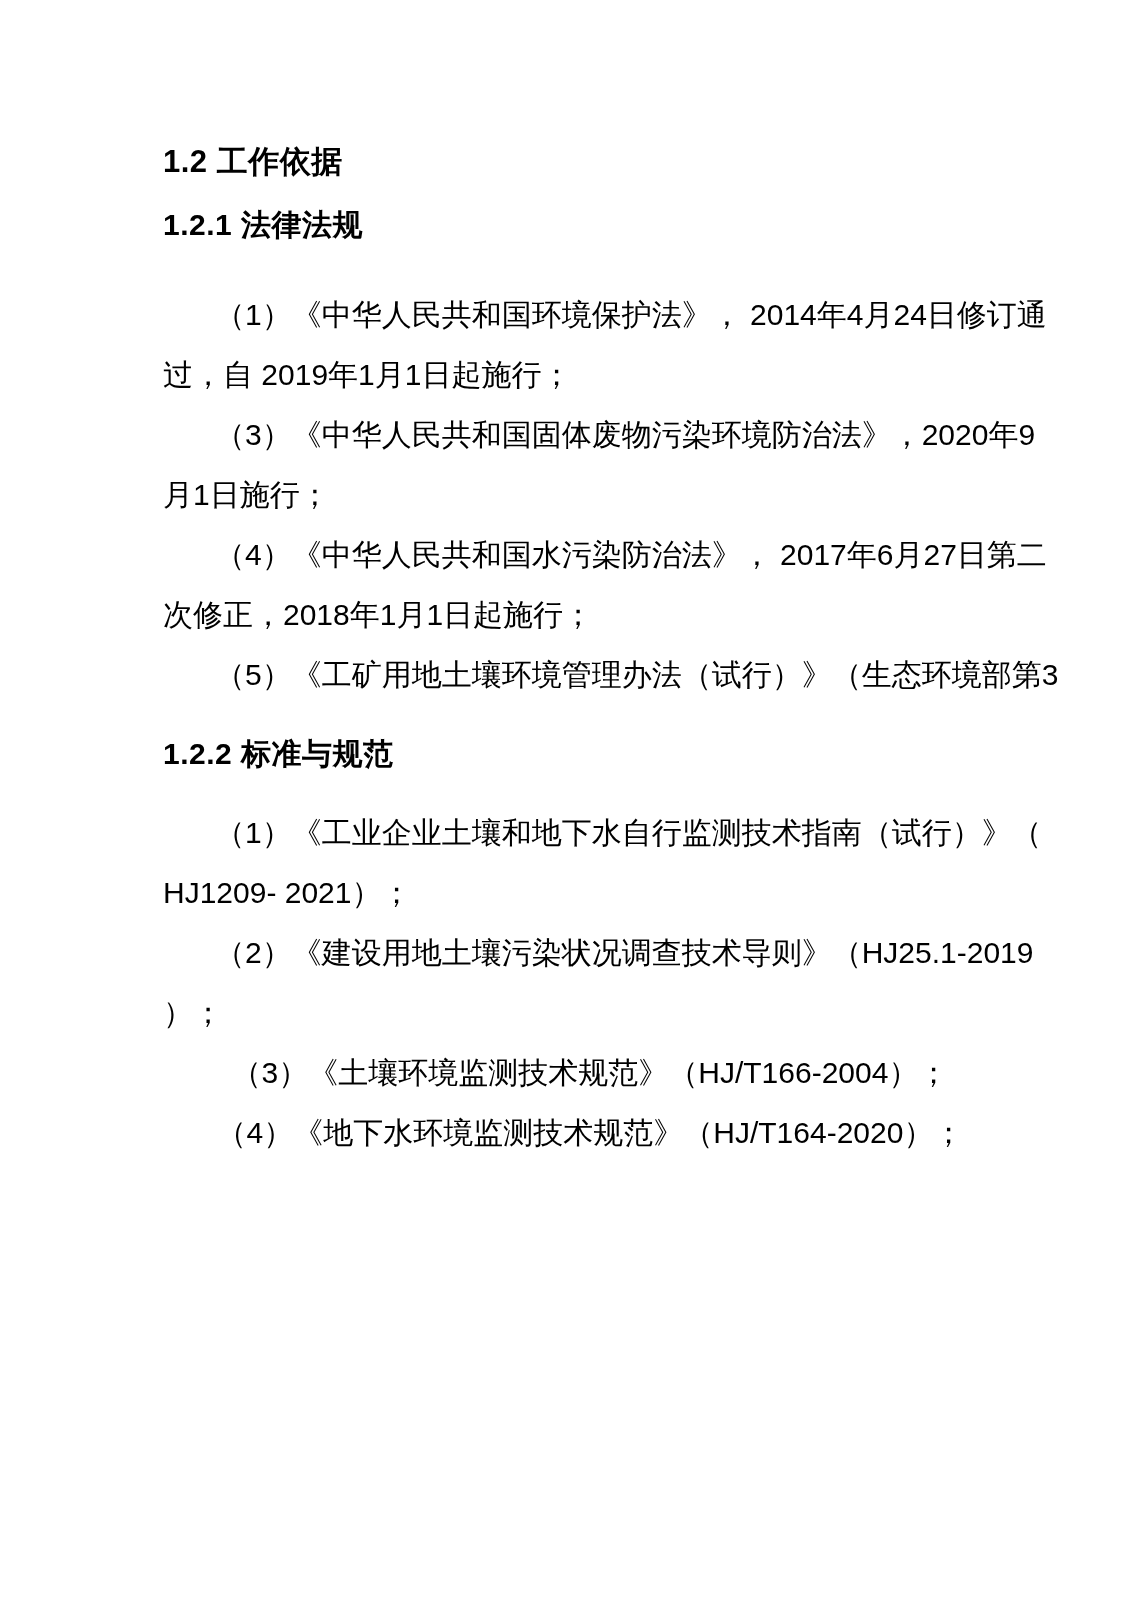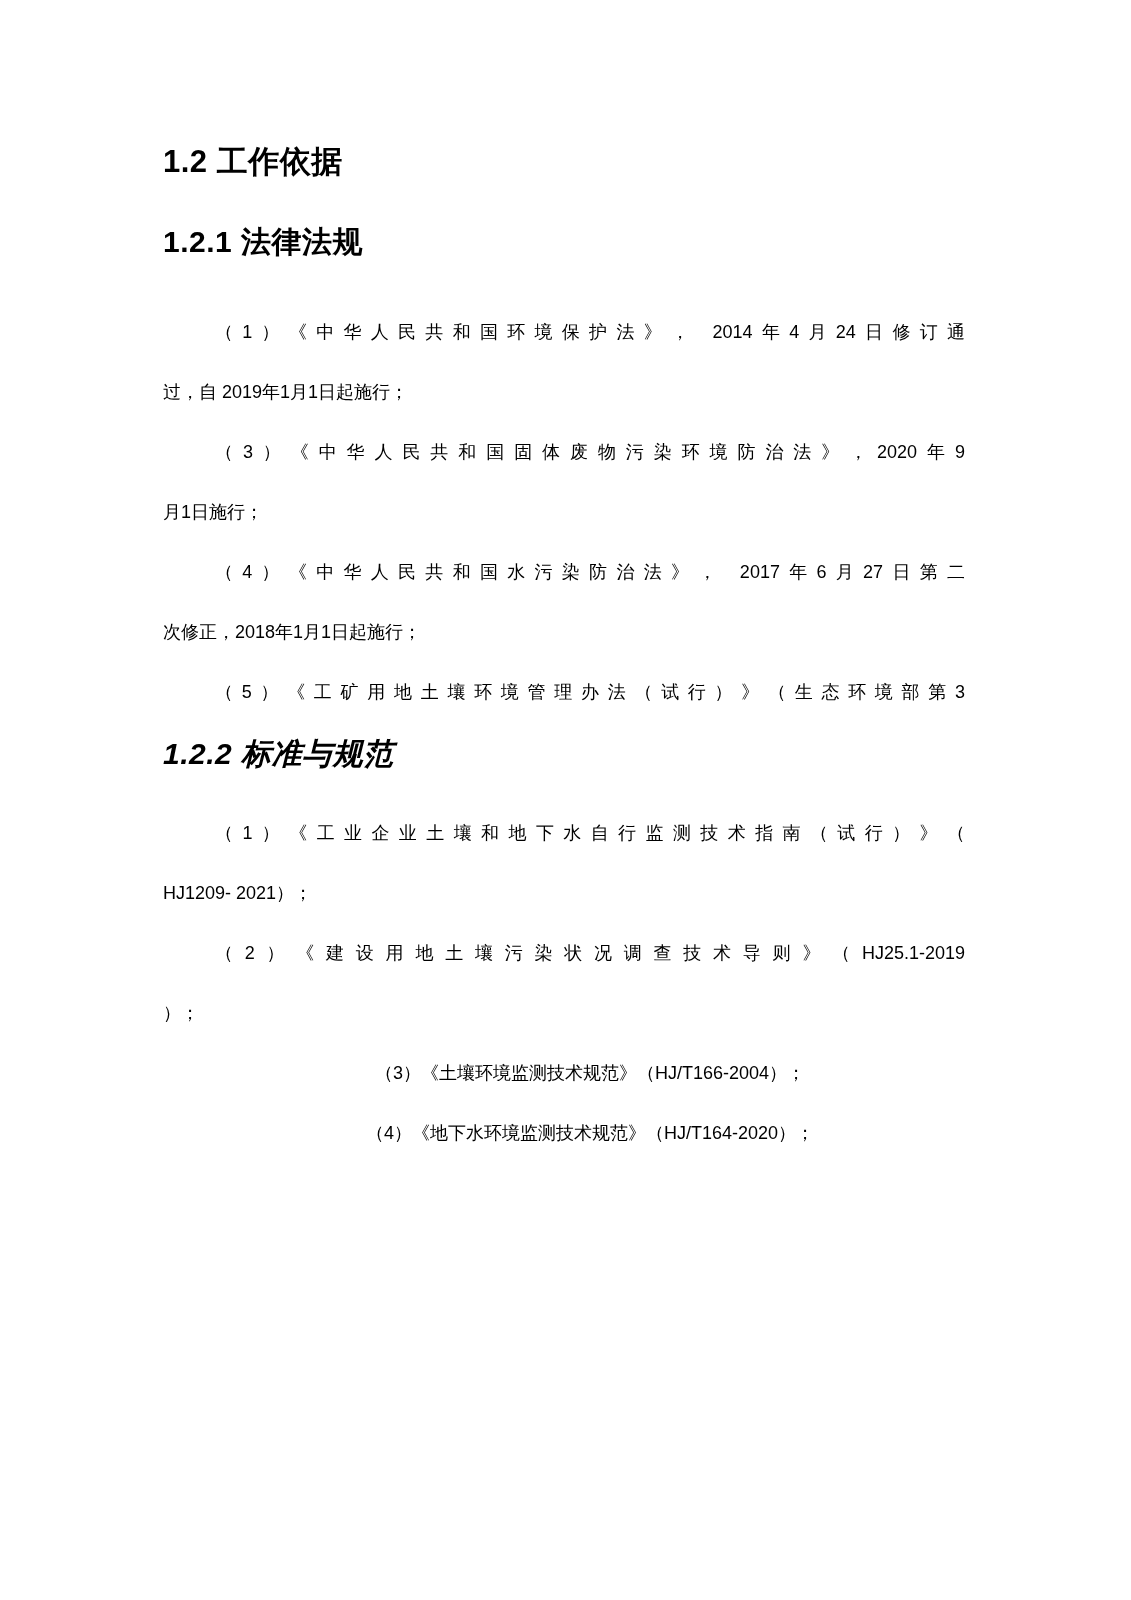--- a/index.html
+++ b/index.html
@@ -20,26 +20,26 @@
     font-weight: bold;
     line-height: 38px;
     letter-spacing: 0.5px;
   }
   .h-sub {
     font-size: 30px;
     font-weight: bold;
     line-height: 38px;
     letter-spacing: 0.5px;
   }
-  .h-121 { margin-top: 42px; }
-  .h-122 { margin-top: 13px; font-style: italic; }
+  .h-121 { margin-top: 25px; }
+  .h-122 { margin-top: 30px; }
   .block-laws { margin-top: 41px; }
   .block-standards { margin-top: 30px; }
   .line {
-    font-size: 18px;
+    font-size: 30px;
     line-height: 60px;
     white-space: pre;
     overflow: visible;
   }
   .line.first { text-indent: 52px; text-align: center; }
   .line.full {
     text-align: justify;
     text-align-last: justify;
   }
   .page-footer {

